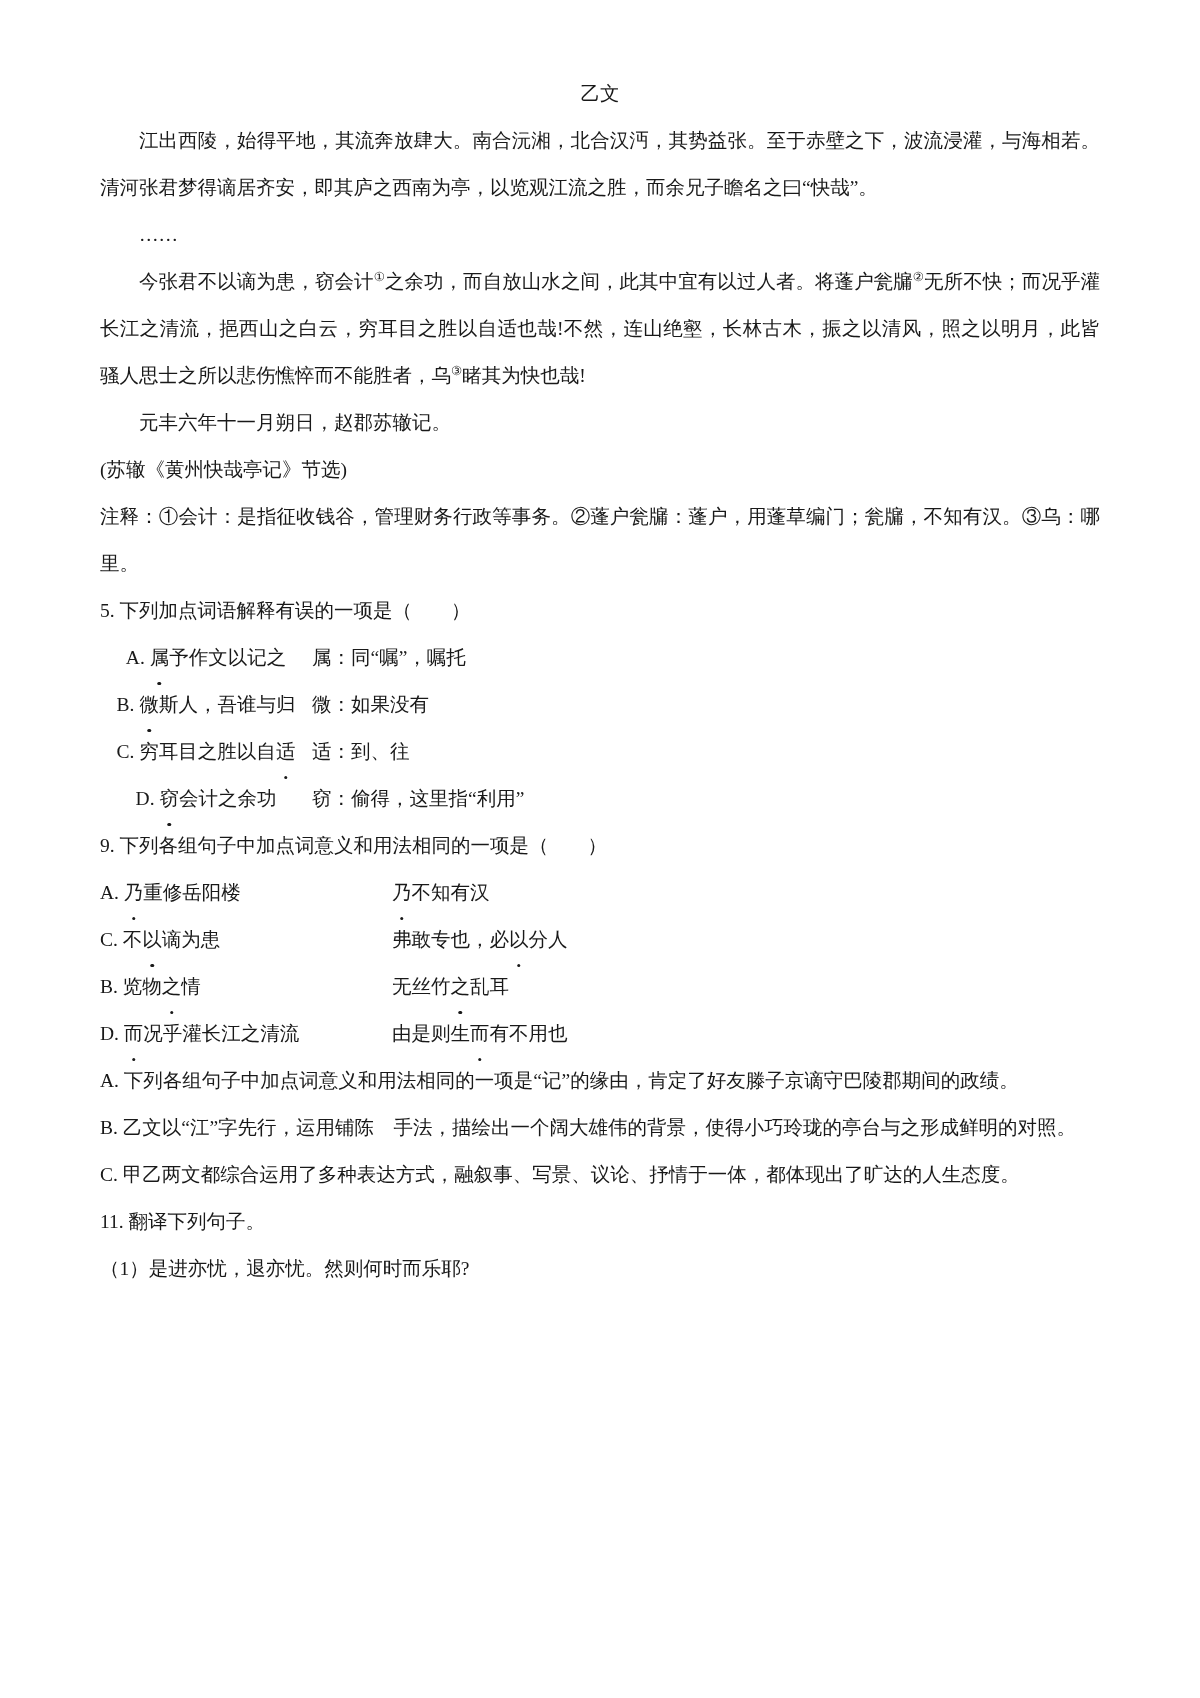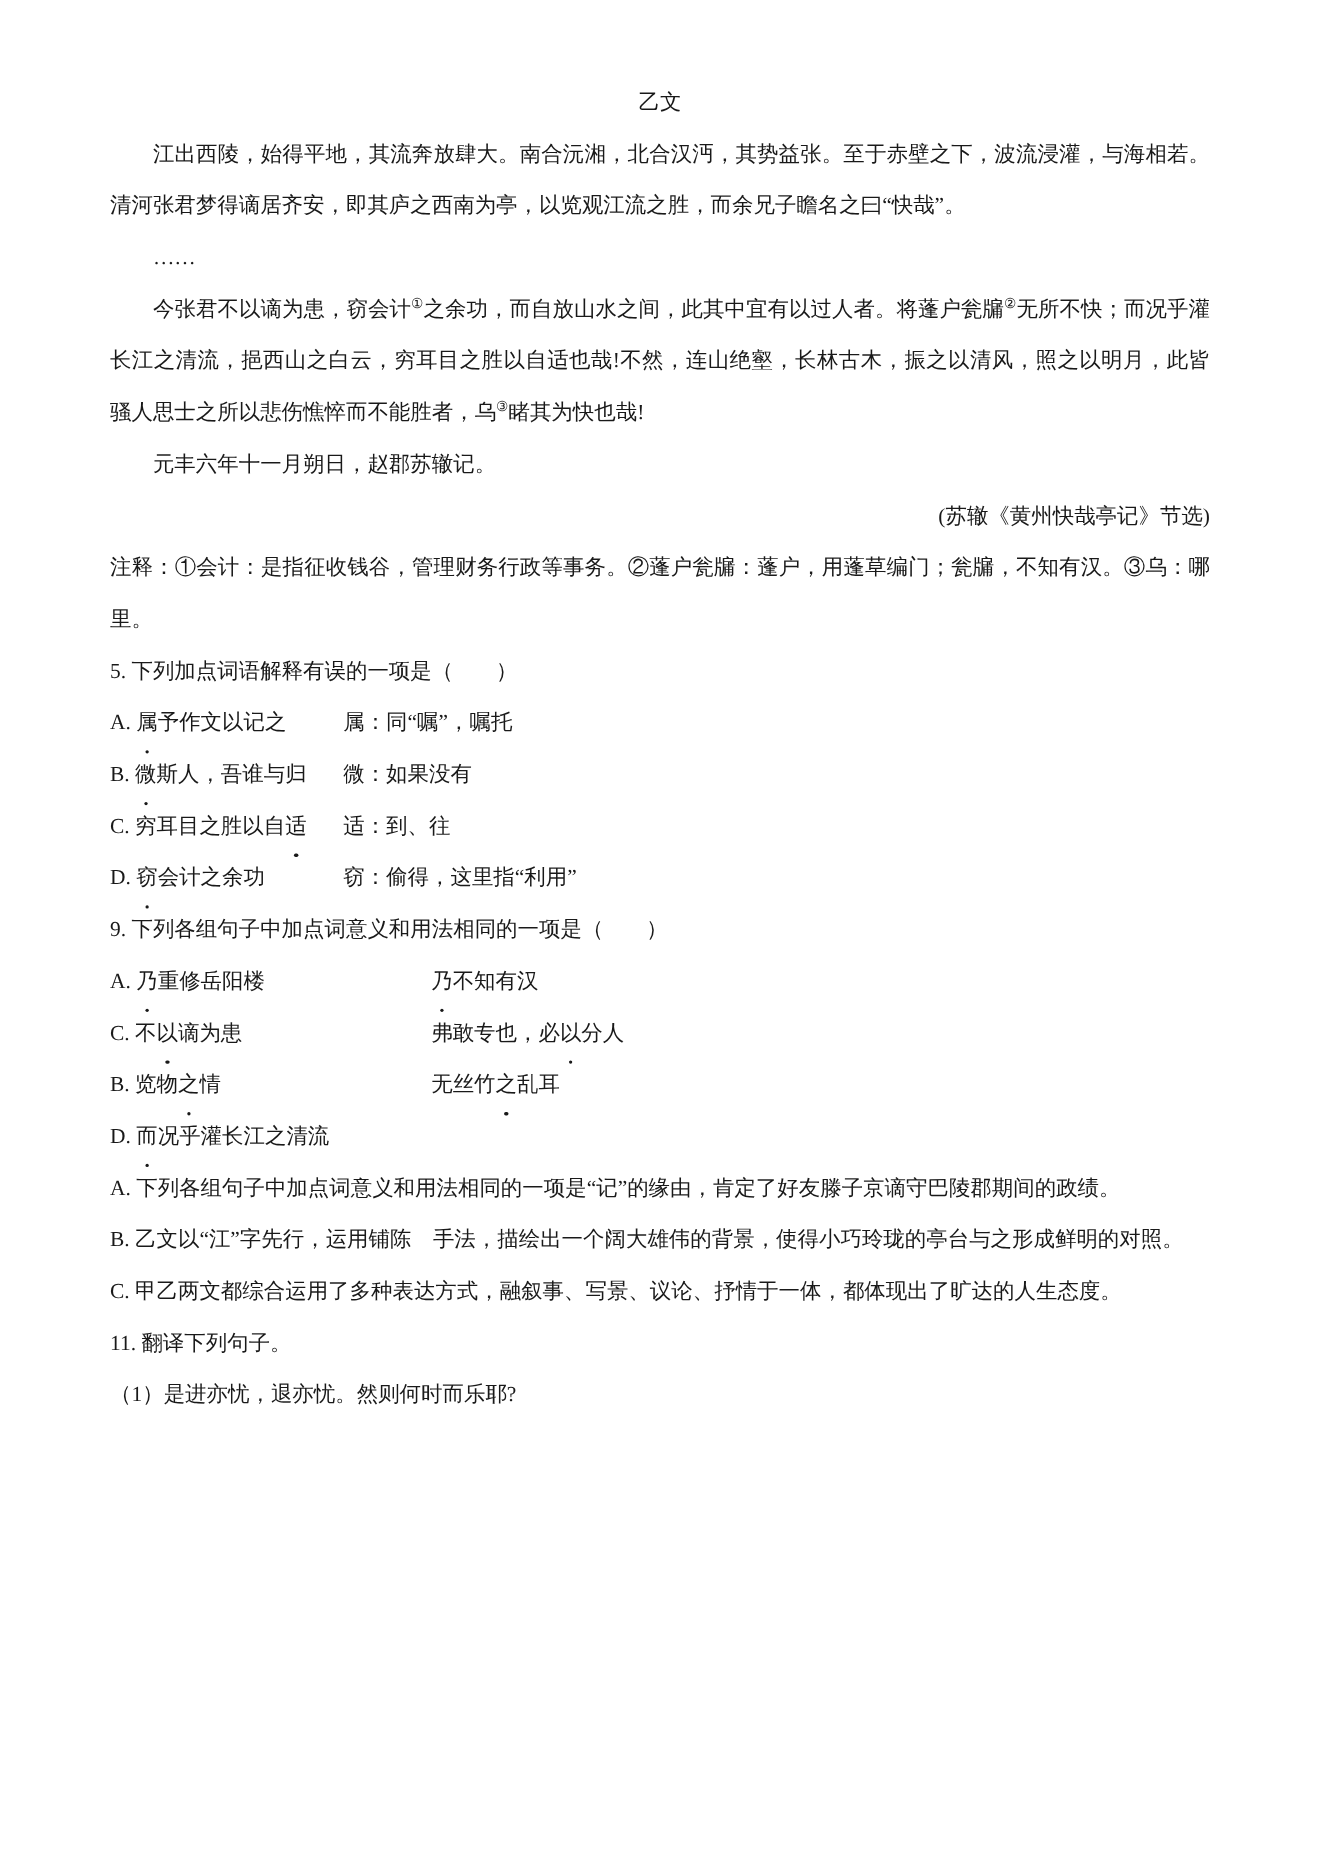--- a/index.html
+++ b/index.html
@@ -14,23 +14,23 @@
     font-family: "Liberation Serif", "DejaVu Serif", serif;
     font-size: 19.5px;
     line-height: 47px;
     color: #191919;
     overflow: hidden;
   }
   .title { text-align: center; }
   p { margin: 0; }
   .justify { text-align: justify; }
   .indent { text-indent: 2em; }
-  .right { text-align: right; }
+  .right { text-align: left; }
   .opt-row { display: flex; }
-  .opt-left-q8 { width: 212px; flex: 0 0 auto; }
+  .opt-left-q8 { width: 212px; flex: 0 0 auto; text-align: center; }
   .opt-left-q9 { width: 292px; flex: 0 0 auto; }
   .opt-right { flex: 1 1 auto; }
   
   .em-dot { position: relative; display: inline-block; }
   .em-dot::after {
     content: "";
     position: absolute;
     left: 50%;
     bottom: -4px;
     transform: translateX(-50%);
@@ -90,20 +90,21 @@
     <div class="opt-row">
       <div class="opt-left-q9"><span>C. 不</span><span class="em-dot">以</span><span>谪为患</span></div>
       <div class="opt-right"><span>弗敢专也，必</span><span class="em-dot">以</span><span>分人</span></div>
     </div>
     <div class="opt-row">
       <div class="opt-left-q9"><span>B. 览物</span><span class="em-dot">之</span><span>情</span></div>
       <div class="opt-right"><span>无丝竹</span><span class="em-dot">之</span><span>乱耳</span></div>
     </div>
     <div class="opt-row">
       <div class="opt-left-q9"><span>D. </span><span class="em-dot">而</span><span>况乎灌长江之清流</span></div>
+      <div class="opt-right"><span>由是则生</span><span class="em-dot">而</span><span>有不用也</span></div>
     </div>
   </div>
 
   <div>
     <p class="justify">A. 下列各组句子中加点词意义和用法相同的一项是“记”的缘由，肯定了好友滕子京谪守巴陵郡期间的政绩。</p>
     <p class="justify">B. 乙文以“江”字先行，运用铺陈　手法，描绘出一个阔大雄伟的背景，使得小巧玲珑的亭台与之形成鲜明的对照。</p>
     <p class="justify">C. 甲乙两文都综合运用了多种表达方式，融叙事、写景、议论、抒情于一体，都体现出了旷达的人生态度。</p>
   </div>
 
   <div>

